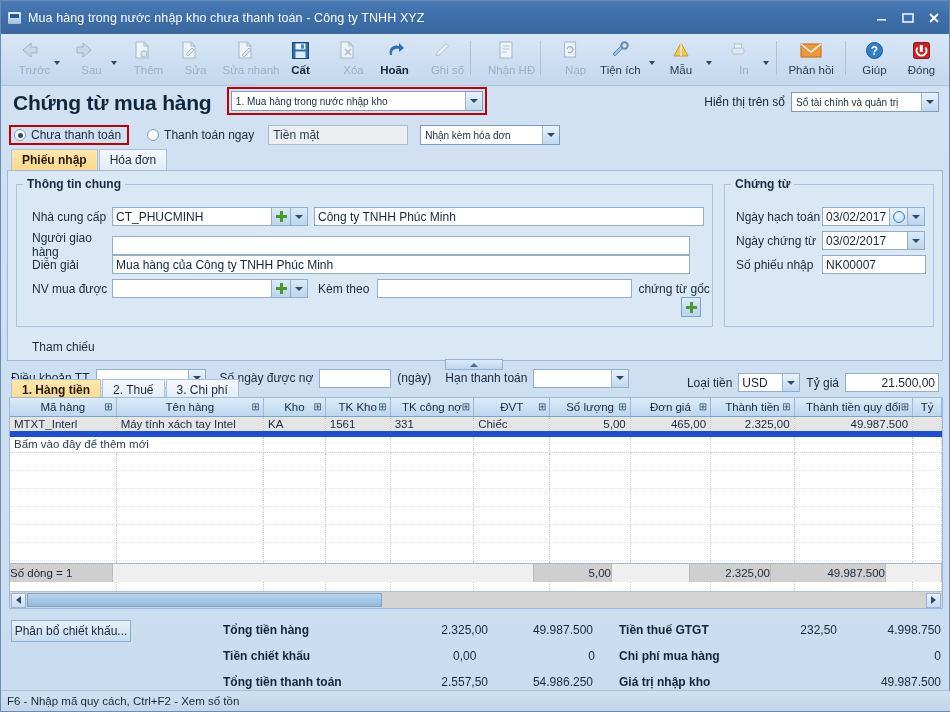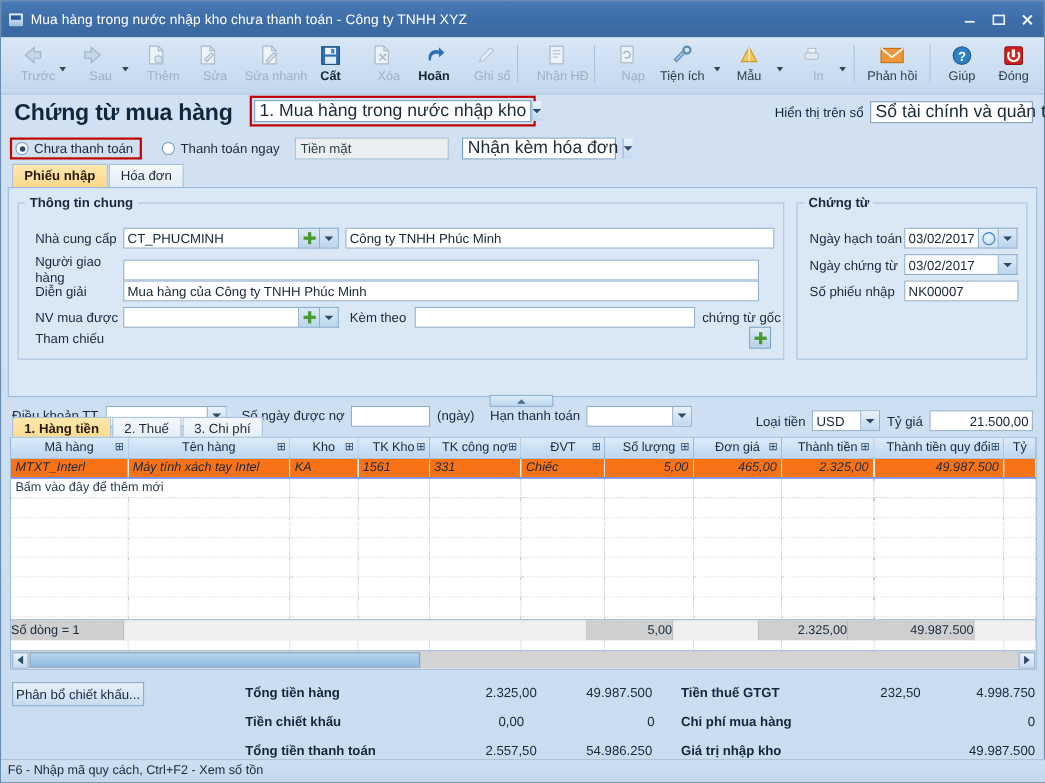--- a/index.html
+++ b/index.html
@@ -85,21 +85,21 @@
   }
   .redbox {
     border: 2px solid #c00000;
     display:inline-block; padding: 2px; vertical-align: middle;
     margin-left: 12px; position: relative; top: -2px;
   }
   .combo {
     display:inline-flex; align-items:center; height:20px;
     background:#fff; border:1px solid #7b9ebf;
   }
-  .combo .ctext { padding: 0 4px; font-size:16px; color:#1a2a3a; white-space:nowrap; }
+  .combo .ctext { padding: 0 4px; font-size:10px; color:#1a2a3a; white-space:nowrap; }
   .combo .cbtn {
     width:17px; height:18px; margin-left:auto;
     background: linear-gradient(180deg,#eaf2fb 0%,#c2d8ee 100%);
     border-left:1px solid #9ab6d3;
     display:flex;align-items:center;justify-content:center;
   }
   .combo .cbtn i {
     width:0;height:0;border-left:4px solid transparent;border-right:4px solid transparent;
     border-top:4px solid #2c4a6b;
   }
@@ -230,21 +230,21 @@
   }
   table.grid th .pin {
     position:absolute; right:3px; top:50%; transform:translateY(-50%);
     color:#2c4a6b; font-size:10px; line-height:1;
   }
   table.grid td {
     height:18px; font-size:11.5px; color:#17293c;
     border-right:1px dotted #c8c8c8; padding:0 4px; white-space:nowrap;
     overflow:hidden;
   }
-  tr.datarow td { background:#f97316; border-bottom:1px solid #1d4ed8;font-style:italic; }
+  tr.datarow td { background:#e5e5e5; border-bottom:6px solid #1d4ed8; }
   tr.addrow td { background:#fff; border-bottom:1px dotted #d0d0d0; color:#2b3d50; }
   tr.emptyrow td { background:#fff; border-bottom:1px dotted #e2e2e2; }
   td.num { text-align:right; }
 
   .gridfoot {
     position:absolute; left:0; bottom:26px; width:100%; height:19px;
     display:flex; align-items:center; border-top:1px solid #9dbada;
     background:#d6d6d6; font-size:11.5px; color:#17293c;
   }
   .gf-cell { height:100%; display:flex; align-items:center; padding:0 0;
@@ -610,21 +610,21 @@
           <i></i>
         </span>
       <span class="lab" style="margin-left:10px;">Kèm theo</span>
       <span class="txt" style="width:255px; margin-left:8px;">
         <span></span>
       </span>
       <span class="lab" style="margin-left:6px;">chứng từ gốc</span>
     </div>
 
     <div class="frow" style="left:24px; top:130px;">
-      <span class="lab" style="width:80px;">Tham chiếu</span>
+      <span class="lab" style="width:80px;margin-top:39px;">Tham chiếu</span>
     </div>
     <div class="refbtn" style="position:absolute; left:673px; top:126px;">
       <span class="plus"></span>
     </div>
 
     <fieldset class="grp" style="left:716px; top:6px; width:210px; height:150px;">
       <legend>Chứng từ</legend>
     </fieldset>
 
     <div class="frow" style="left:728px; top:36px;">

